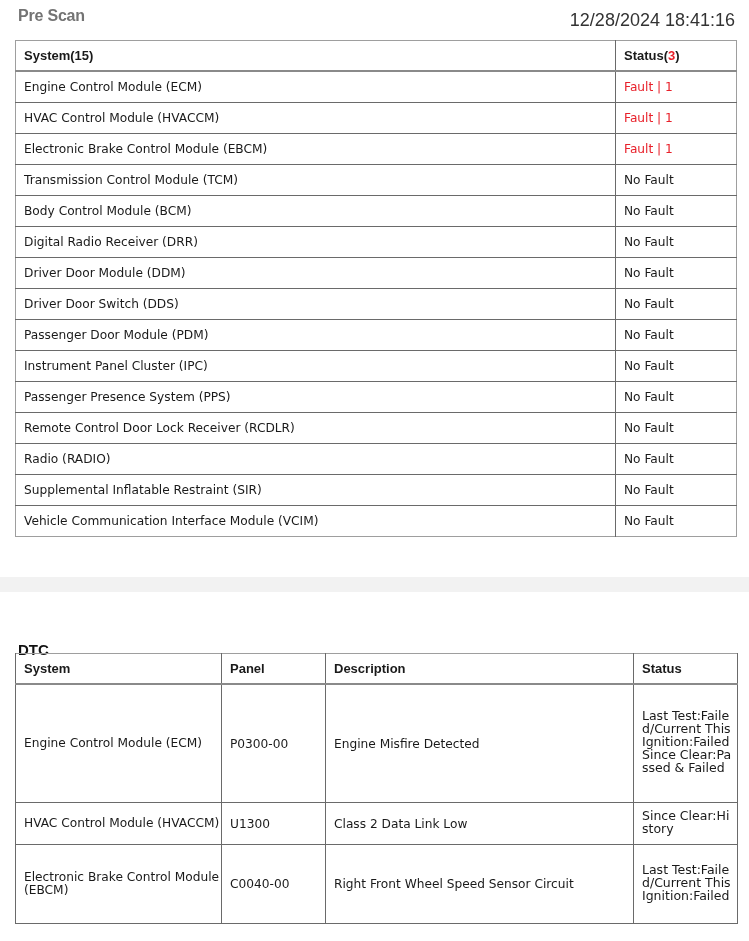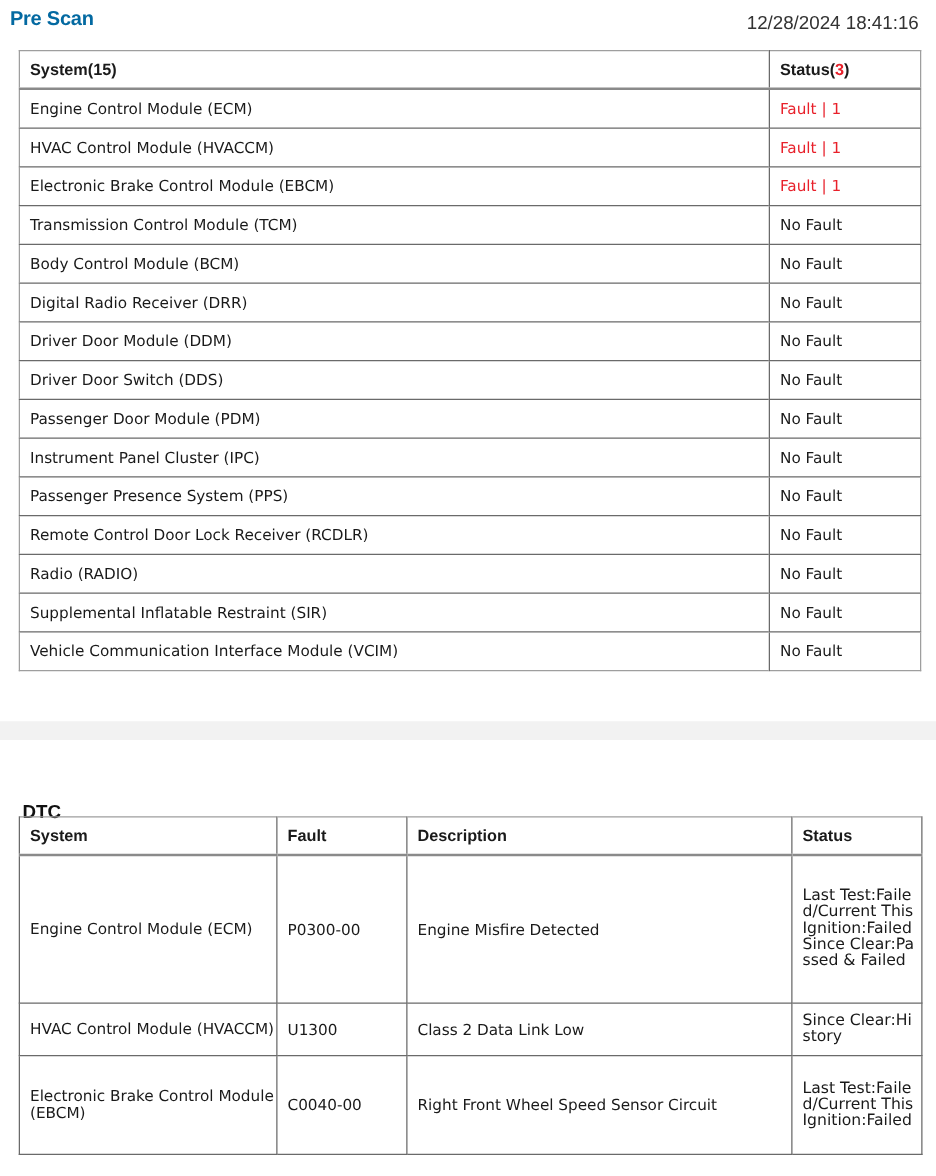--- a/index.html
+++ b/index.html
@@ -21,35 +21,35 @@
     }
     .header-row {
       position: absolute;
       top: 0;
       left: 0;
       width: 749px;
       height: 36px;
     }
     .page-title {
       position: absolute;
-      left: 8px;
+      left: 18px;
       top: 7px;
       font-family: "Liberation Sans", sans-serif;
       font-size: 16px;
       font-weight: bold;
-      color: #0369a1;
+      color: #737373;
       letter-spacing: -0.2px;
       text-align: right;
     }
     .timestamp {
       position: absolute;
       right: 14px;
       top: 10px;
       font-family: "Liberation Sans", sans-serif;
-      font-size: 15px;
+      font-size: 18px;
       color: #333;
     }
     table {
       border-collapse: collapse;
       table-layout: fixed;
     }
     .scan-table {
       position: absolute;
       left: 15px;
       top: 40px;
@@ -232,21 +232,21 @@
   <table class="dtc-table">
     <colgroup>
       <col style="width:206px">
       <col style="width:104px">
       <col style="width:308px">
       <col style="width:104px">
     </colgroup>
     <thead>
       <tr>
         <th>System</th>
-        <th>Fault</th>
+        <th>Panel</th>
         <th>Description</th>
         <th>Status</th>
       </tr>
     </thead>
     <tbody>
       <tr class="row-ecm">
         <td class="sys-cell">Engine Control Module (ECM)</td>
         <td>P0300-00</td>
         <td>Engine Misfire Detected</td>
         <td class="status-cell">Last Test:Failed/Current This Ignition:Failed Since Clear:Passed &amp; Failed</td>

